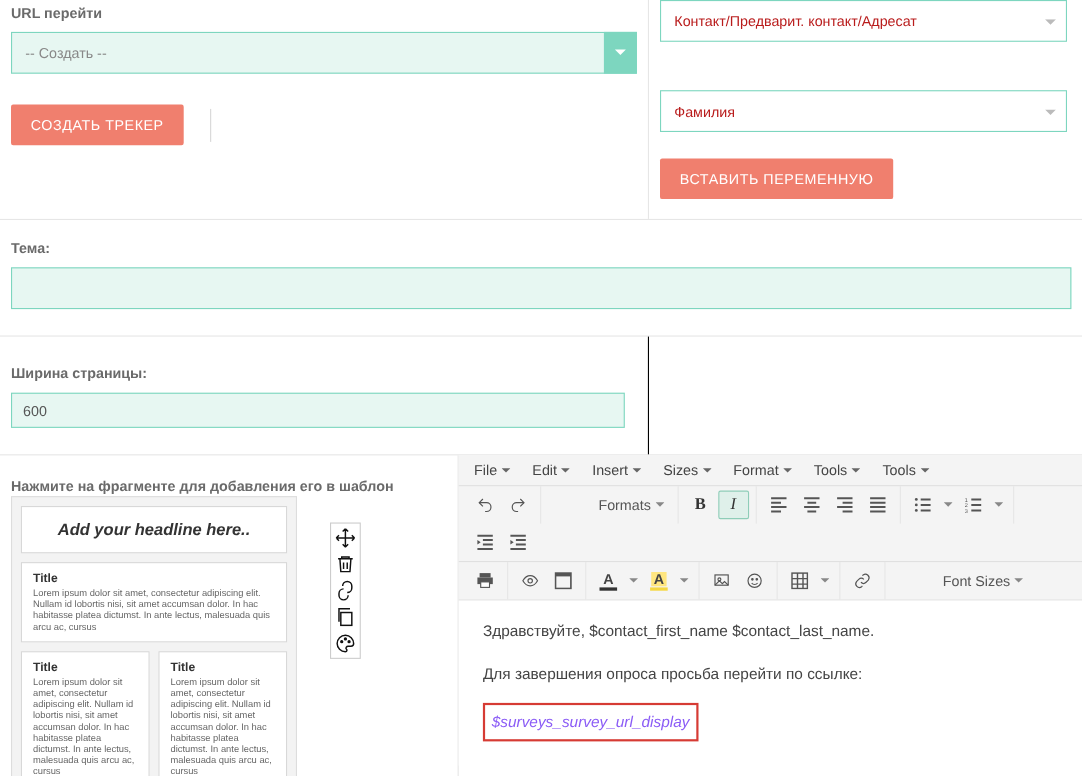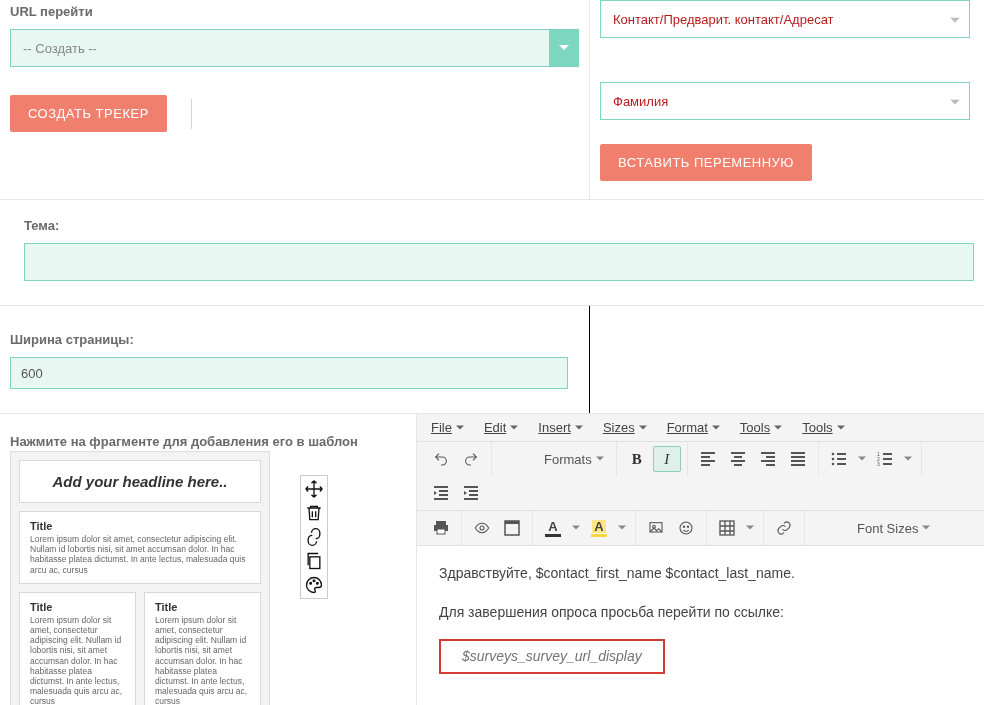--- a/index.html
+++ b/index.html
@@ -57,21 +57,21 @@
     font-size: 13px;
     appearance: none; -webkit-appearance: none; outline: none;
   }
   .var-select-wrap { position: relative; width: 370px; margin-bottom: 18px; }
   .var-caret {
     position: absolute; right: 10px; top: 50%; transform: translateY(-50%);
     pointer-events: none;
   }
   .var-caret svg { width: 10px; height: 6px; fill: #bbb; }
   .hrule { border-top: 1px solid #e6e6e6; }
-  .topic-row { padding: 14px 10px 24px 24px; }
+  .topic-row { padding: 14px 10px 24px 10px; }
   .topic-input {
     width: 100%;
     height: 38px;
     border: 1px solid #7dd6bf;
     background: #e7f7f2;
     padding: 0 12px;
     font-size: 13px;
     outline: none;
     color: #555;
   }
@@ -107,21 +107,21 @@
   }
   .toolstrip .ticon { width: 22px; height: 22px; display: flex; align-items: center; justify-content: center; cursor: pointer; }
   .toolstrip svg { width: 20px; height: 20px; stroke: #111; fill: none; stroke-width: 1.6; }
   .editor-col { flex: 1; border-left: 1px solid #e6e6e6; }
   
   .menubar {
     display: flex; align-items: center; gap: 20px;
     padding: 6px 14px; font-size: 13px; color: #444;
     background: #f4f4f4;
   }
-  .menu-item { display: inline-flex; align-items: center; gap: 4px; cursor: pointer; text-decoration: underline; }
+  .menu-item { display: inline-flex; align-items: center; gap: 4px; cursor: pointer; }
   .menu-item svg { width: 8px; height: 6px; fill: #666; }
   .toolbar {
     background: #f4f4f4; border-top: 1px solid #e0e0e0;
     display: flex; flex-wrap: wrap; align-items: center;
     padding: 0 4px;
   }
   .tgroup { display: flex; align-items: center; padding: 4px 6px; border-right: 1px solid #e6e6e6; gap: 2px; height: 34px; }
   .tgroup:last-child { border-right: none; }
   .tbtn {
     width: 28px; height: 26px; display: flex; align-items: center; justify-content: center;
@@ -133,22 +133,22 @@
   .tlabel { display: flex; align-items: center; gap: 4px; padding: 0 6px; cursor: pointer; color: #555; font-size: 13px; height: 26px; margin-left: 40px; }
   .tlabel svg { width: 8px; height: 6px; fill: #888; }
   .color-btn { width: 28px; height: 26px; display: flex; flex-direction: column; align-items: center; justify-content: center; cursor: pointer; }
   .color-letter { font-weight: bold; font-size: 13px; color: #444; line-height: 1; }
   .color-bar { width: 16px; height: 3px; margin-top: 1px; }
   .editor-body {
     padding: 14px 22px; font-size: 14px; color: #444; line-height: 1.9;
     background: #fff; min-height: 150px;
   }
   .hl-box {
-    display: inline-block; border: 2px solid #d63b34; padding: 2px 21px;
-    font-style: italic; color: #737373;
+    display: inline-block; border: 2px solid #d63b34; padding: 2px 6px;
+    font-style: italic; color: #8b5cf6;
   }
 </style>
 </head>
 <body>
 
 <div class="row">
   <div class="col-left">
     <div class="section-label">URL перейти</div>
     <div class="select-wrap">
       <select class="mint-select">

